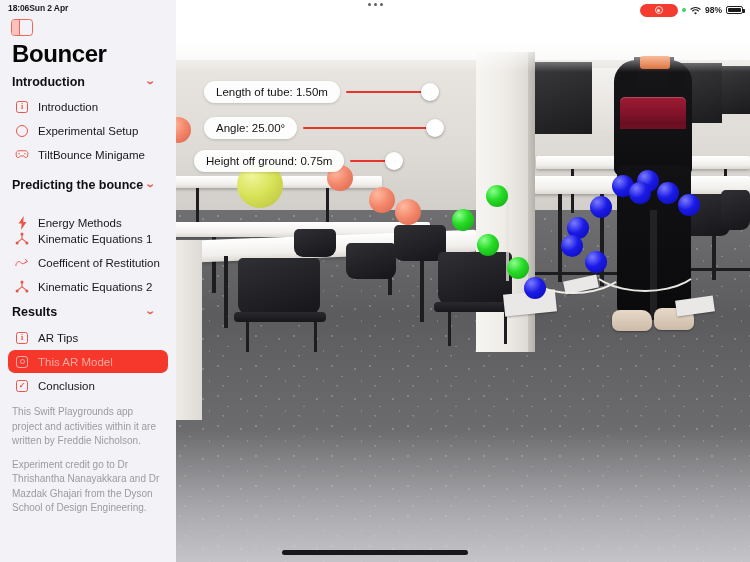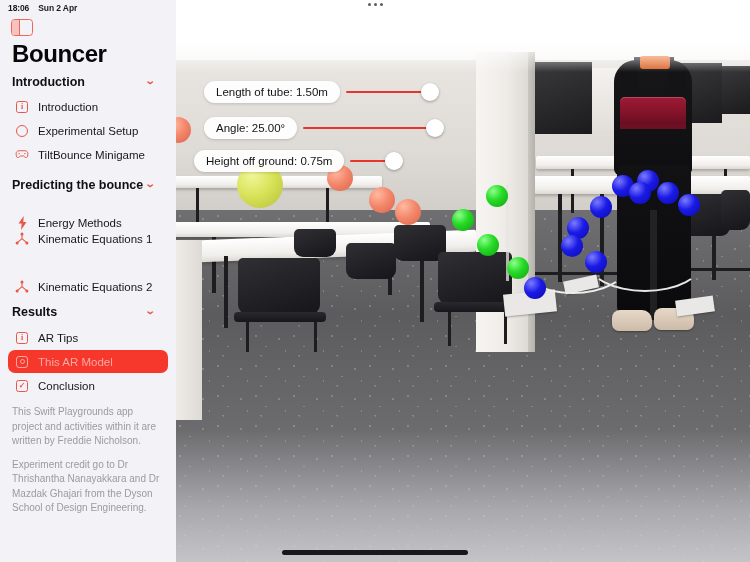--- a/index.html
+++ b/index.html
@@ -18,21 +18,21 @@
 
   
   #statusbar {
     position: absolute; top: 0; left: 0;
     width: 750px; height: 16px;
     z-index: 60;
     display: flex; align-items: center;
     pointer-events: none;
   }
   .sb-left {
-    display: flex; align-items: center; gap: 9px;
+    display: flex; align-items: center; gap: 0;
     margin-left: 8px;
     font-size: 8.5px; font-weight: bold; color: #1b1b1d;
     letter-spacing: -0.1px;
   }
   .sb-center {
     position: absolute; left: 0; right: 0;
     display: flex; justify-content: center; align-items: center;
     top: 3px;
   }
   .dots3 { display: flex; gap: 3px; }
@@ -522,20 +522,29 @@
       <span class="nav-ico">
         <svg width="14" height="13" viewBox="0 0 14 13">
             <path d="M7 2.3v4.4M7 6.7 2.6 10.4M7 6.7l4.4 3.7" stroke="currentColor" stroke-width="1.1" fill="none"></path>
             <circle cx="7" cy="1.9" r="1.5" fill="currentColor"></circle>
             <circle cx="2.1" cy="10.9" r="1.5" fill="currentColor"></circle>
             <circle cx="11.9" cy="10.9" r="1.5" fill="currentColor"></circle>
           </svg>
       </span>
       <span>Kinematic Equations 1</span>
     </div>
+    <div class="nav-item" style="top:251px;">
+      <span class="nav-ico">
+        <svg width="15" height="12" viewBox="0 0 16 12">
+            <path d="M1 9.5C1 4.8 4.4 3 6.6 5.6 8.3 7.6 11 7 12.6 4.2" stroke="currentColor" stroke-width="1.1" fill="none"></path>
+            <path d="m11.5 1.6 2.9 2.5-3.4 2" stroke="currentColor" stroke-width="1.1" fill="none"></path>
+          </svg>
+      </span>
+      <span>Coefficent of Restitution</span>
+    </div>
     <div class="nav-item" style="top:275px;">
       <span class="nav-ico">
         <svg width="14" height="13" viewBox="0 0 14 13">
             <path d="M7 2.3v4.4M7 6.7 2.6 10.4M7 6.7l4.4 3.7" stroke="currentColor" stroke-width="1.1" fill="none"></path>
             <circle cx="7" cy="1.9" r="1.5" fill="currentColor"></circle>
             <circle cx="2.1" cy="10.9" r="1.5" fill="currentColor"></circle>
             <circle cx="11.9" cy="10.9" r="1.5" fill="currentColor"></circle>
           </svg>
       </span>
       <span>Kinematic Equations 2</span>
@@ -578,16 +587,35 @@
       <span>18:06</span>
       <span>Sun 2 Apr</span>
     </div>
     <div class="sb-center">
       <span class="dots3">
           <i></i>
           <i></i>
           <i></i>
         </span>
     </div>
+    <div class="sb-right">
+      <span class="rec-pill">
+          <span class="ring">
+            <i></i>
+          </span>
+        </span>
+      <span class="green-dot"></span>
+      <span class="wifi">
+        <svg width="11" height="9" viewBox="0 0 12 9">
+            <path d="M1 3.1A7.6 7.6 0 0 1 11 3.1" stroke="#1b1b1d" stroke-width="1.25" fill="none" stroke-linecap="round"></path>
+            <path d="M2.8 5A5 5 0 0 1 9.2 5" stroke="#1b1b1d" stroke-width="1.25" fill="none" stroke-linecap="round"></path>
+            <circle cx="6" cy="7.5" r="1.2" fill="#1b1b1d"></circle>
+          </svg>
+      </span>
+      <span class="pct">98%</span>
+      <span class="batt">
+          <i style="width:98%"></i>
+        </span>
+    </div>
   </div>
 
   <div id="home-indicator"></div>
 </div>
 
 </body></html>

